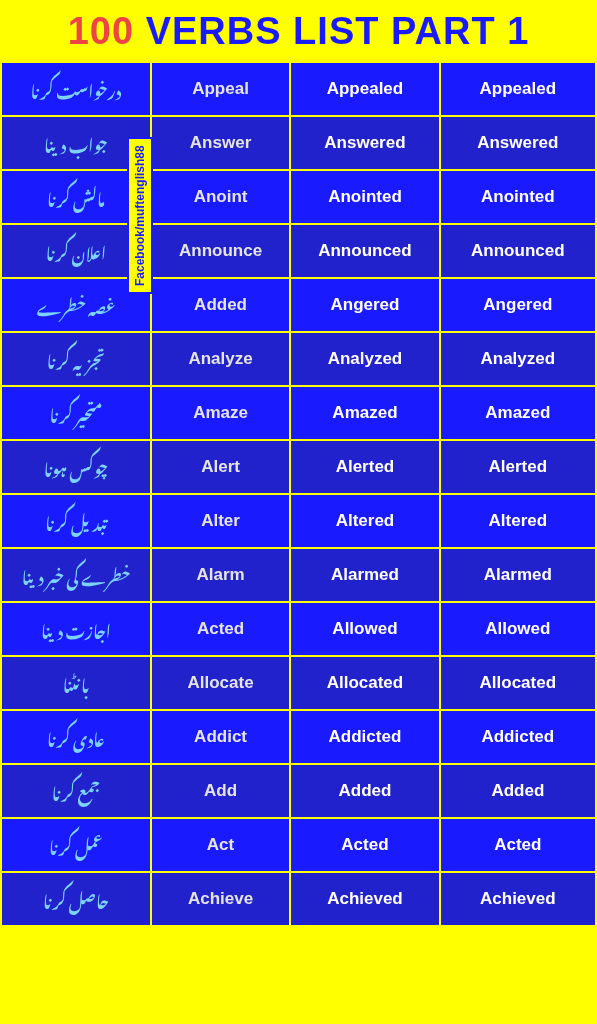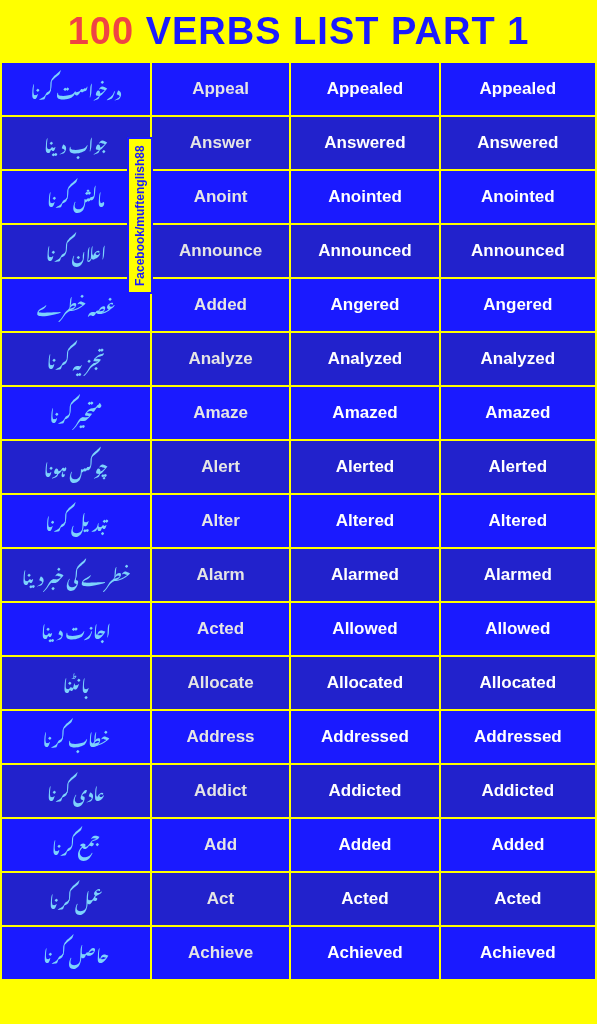--- a/index.html
+++ b/index.html
@@ -189,26 +189,20 @@
             <td class="past-col">Allowed</td>
             <td class="pp-col">Allowed</td>
           </tr>
           <tr>
             <td class="urdu-col">بانٹنا</td>
             <td class="verb-col">Allocate</td>
             <td class="past-col">Allocated</td>
             <td class="pp-col">Allocated</td>
           </tr>
           <tr>
-            <td class="urdu-col">خطاب کرنا</td>
-            <td class="verb-col">Address</td>
-            <td class="past-col">Addressed</td>
-            <td class="pp-col">Addressed</td>
-          </tr>
-          <tr>
             <td class="urdu-col">عادی کرنا</td>
             <td class="verb-col">Addict</td>
             <td class="past-col">Addicted</td>
             <td class="pp-col">Addicted</td>
           </tr>
           <tr>
             <td class="urdu-col">جمع کرنا</td>
             <td class="verb-col">Add</td>
             <td class="past-col">Added</td>
             <td class="pp-col">Added</td>

